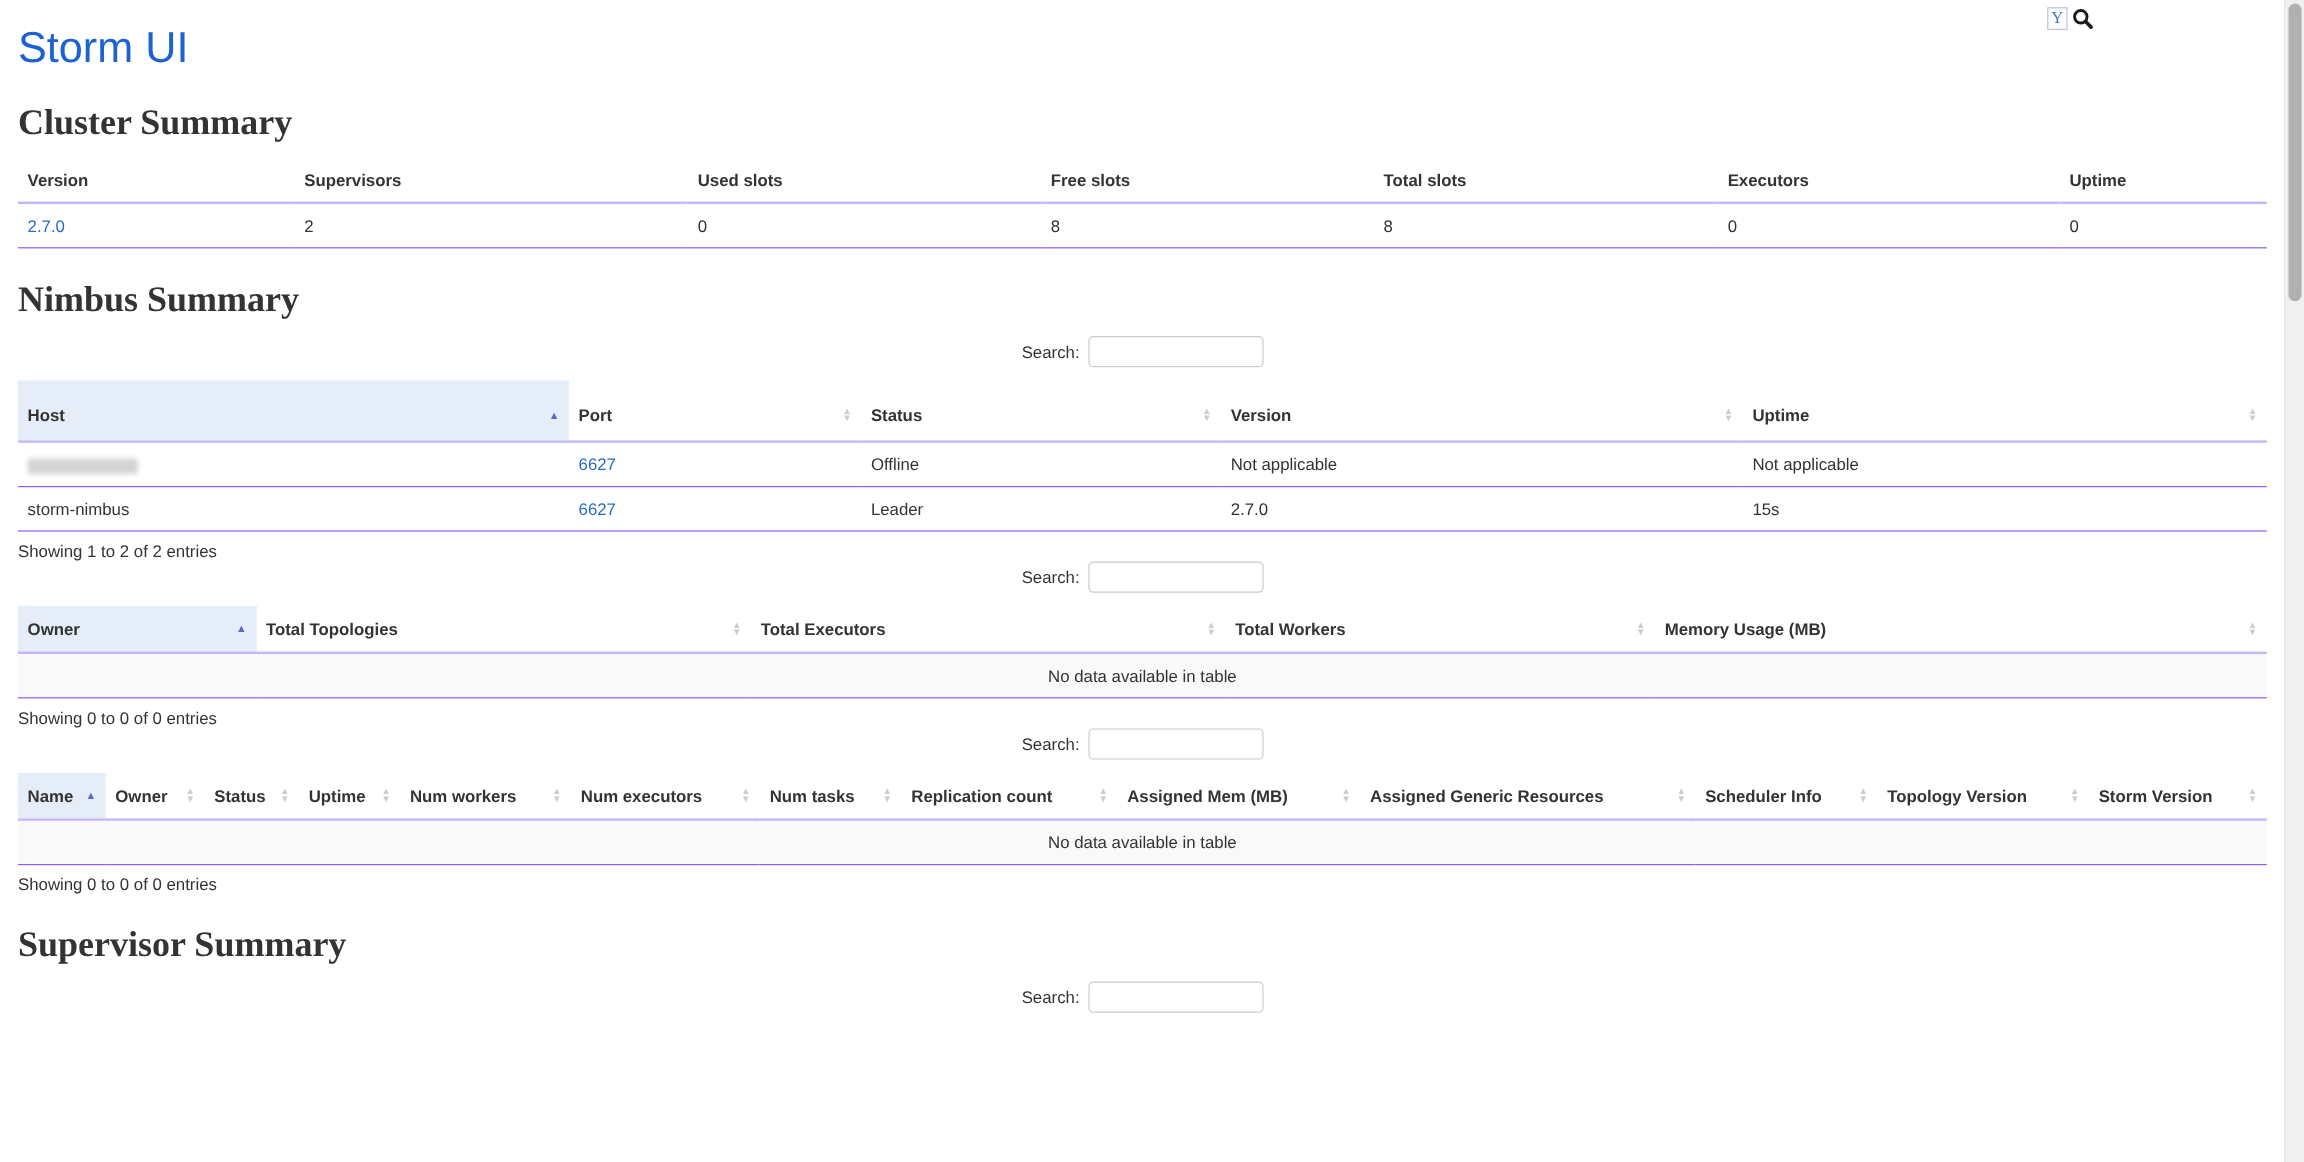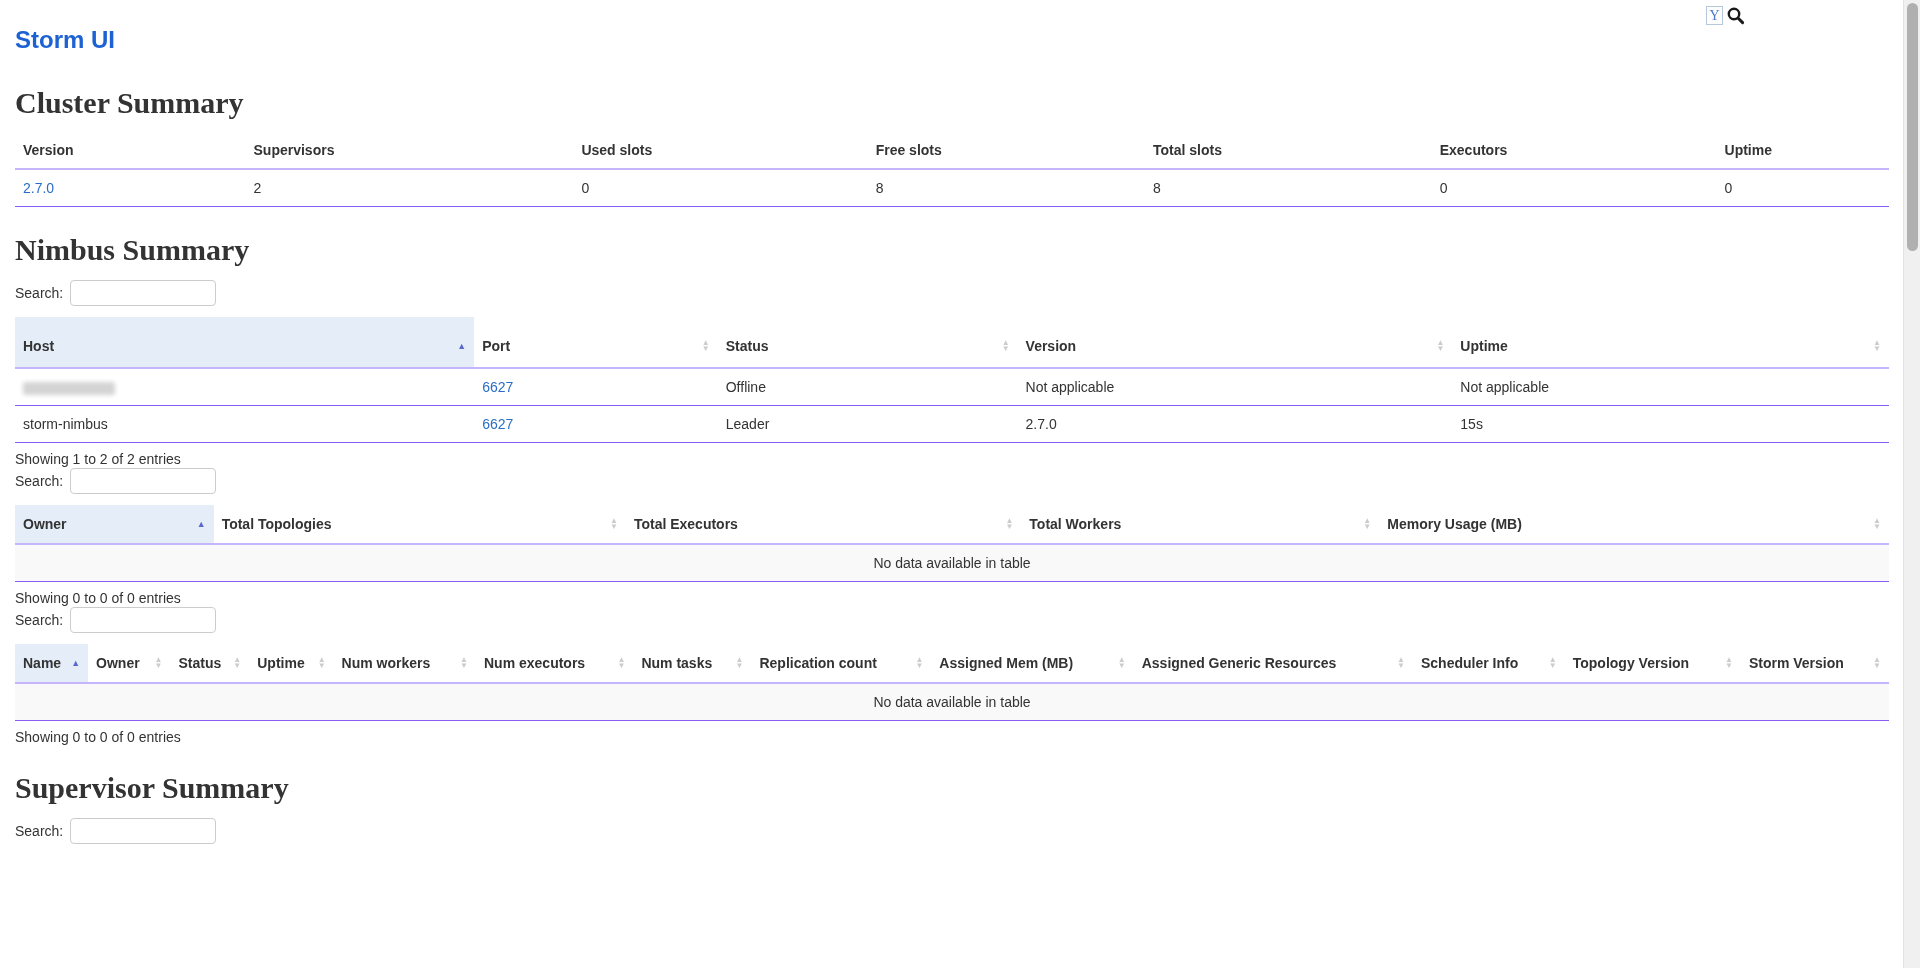--- a/index.html
+++ b/index.html
@@ -7,23 +7,23 @@
   body {
     font-family: "Liberation Sans", sans-serif;
     font-size: 14px;
     color: #333;
     position: relative;
   }
   .page { padding: 0 31px 0 15px; }
 
   h1.brand {
     margin: 20px 0 0 0;
-    font-size: 24px;
+    font-size: 36px;
     line-height: 40px;
-    font-weight: 700;
+    font-weight: 400;
     color: #1d62d3;
   }
   h2.section-heading {
     margin: 26px 0 12px 0;
     font-size: 30px;
     line-height: 34px;
     font-weight: 700;
     color: #333;
     font-family: Liberation Serif, serif;
   }
@@ -54,21 +54,21 @@
   a.tlink { color: #2a6dc8; text-decoration: none; }
 
   .empty-row td {
     text-align: center;
     background: #f9f9f9;
     color: #333;
   }
 
   .search-row {
     display: flex;
-    justify-content: flex-start;
+    justify-content: center;
     align-items: center;
     margin: 0 0 10px 0;
     height: 28px;
   }
   .search-row label { margin-right: 7px; color: #333; }
   .search-row input {
     width: 146px;
     height: 26px;
     border: 1px solid #ccc;
     border-radius: 4px;

